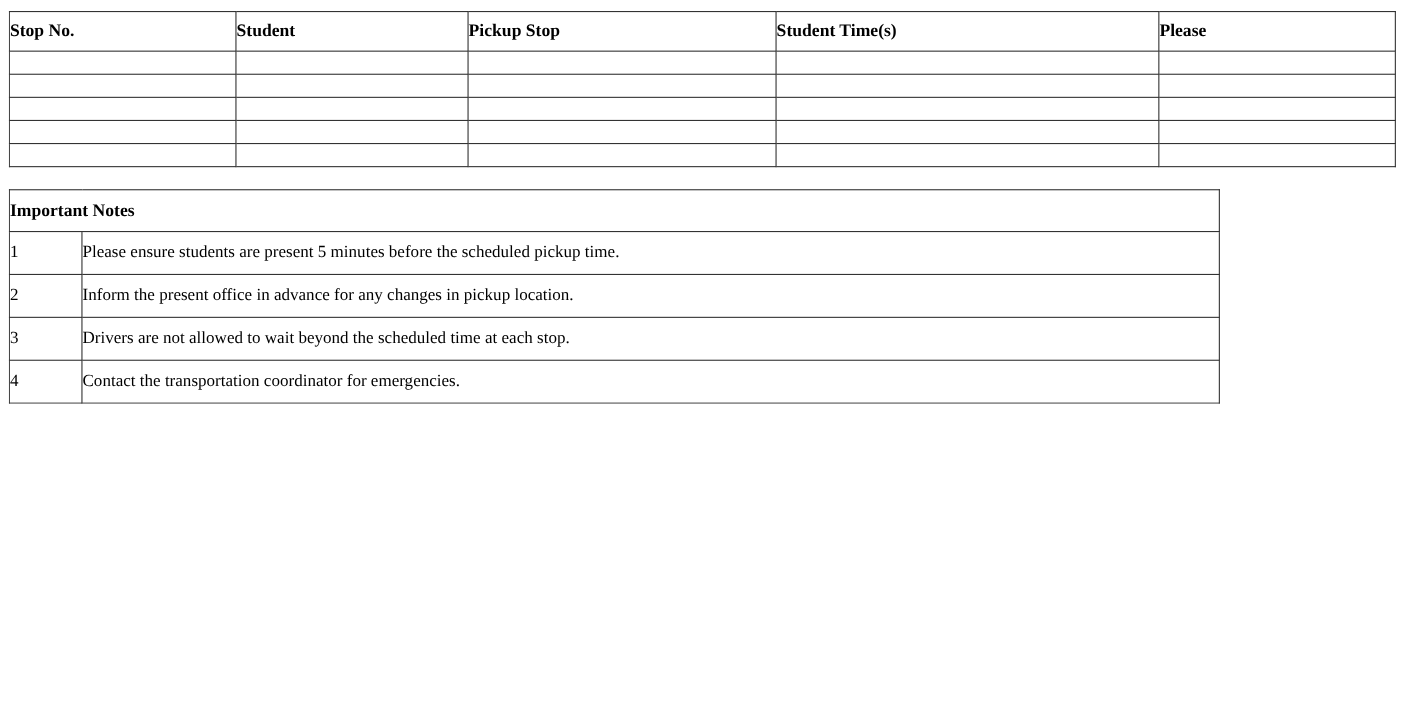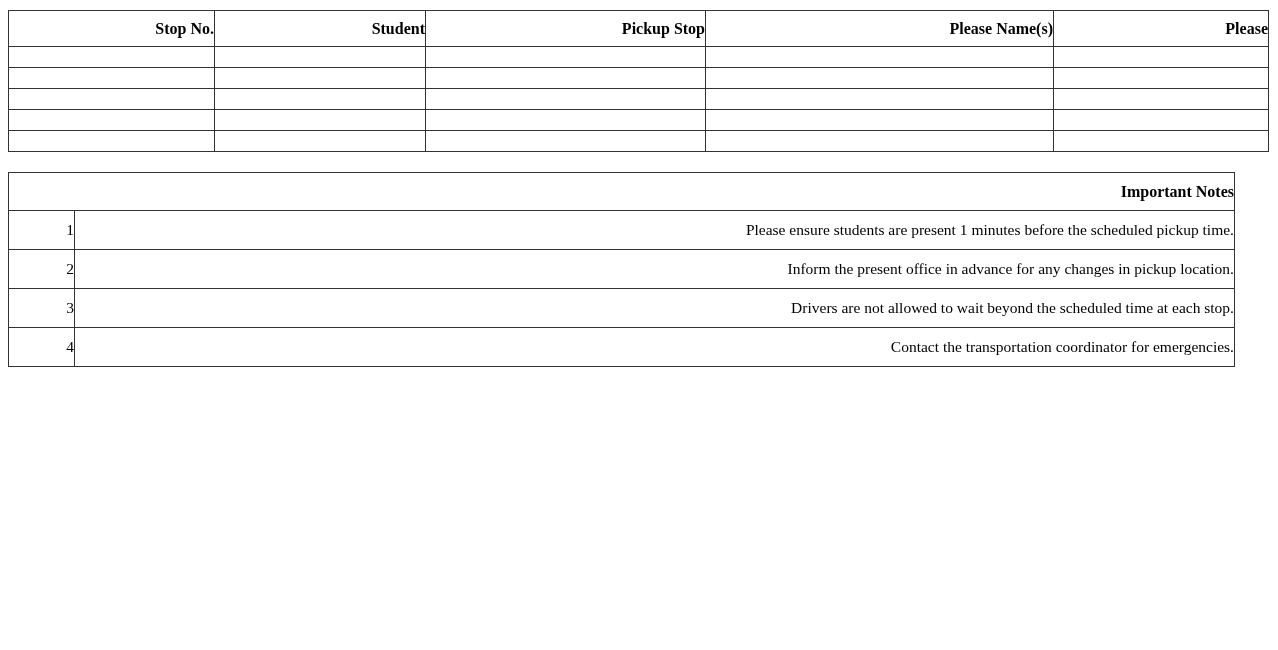--- a/index.html
+++ b/index.html
@@ -7,26 +7,26 @@
     font-family: "Liberation Serif", serif;
     color: #000000;
   }
   body {
     margin: 8px;
     width: 1262px;
   }
   table {
     border-collapse: collapse;
     table-layout: fixed;
-    width: 1227px;
+    width: 1101px;
   }
   td, th {
     border: 1px solid #333333;
     vertical-align: middle;
-    text-align: right;
+    text-align: left;
     padding: 0;
     overflow: hidden;
     font-size: 16px;
   }
 
   
   .schedule-table {
     margin-top: 2px;
   }
   .schedule-table th {
@@ -65,21 +65,21 @@
     <col class="col-location">
     <col class="col-pickup">
     <col class="col-student">
     <col class="col-remarks">
   </colgroup>
   <thead>
     <tr>
       <th>Stop No.</th>
       <th>Student</th>
       <th>Pickup Stop</th>
-      <th>Please Name(s)</th>
+      <th>Student Time(s)</th>
       <th>Please</th>
     </tr>
   </thead>
   <tbody>
     <tr>
       <td></td>
       <td></td>
       <td></td>
       <td></td>
       <td></td>
@@ -119,21 +119,21 @@
   <colgroup>
     <col class="col-note-num">
     <col>
   </colgroup>
   <tbody>
     <tr>
       <th colspan="2">Important Notes</th>
     </tr>
     <tr>
       <td>1</td>
-      <td>Please ensure students are present 1 minutes before the scheduled pickup time.</td>
+      <td>Please ensure students are present 5 minutes before the scheduled pickup time.</td>
     </tr>
     <tr>
       <td>2</td>
       <td>Inform the present office in advance for any changes in pickup location.</td>
     </tr>
     <tr>
       <td>3</td>
       <td>Drivers are not allowed to wait beyond the scheduled time at each stop.</td>
     </tr>
     <tr>

